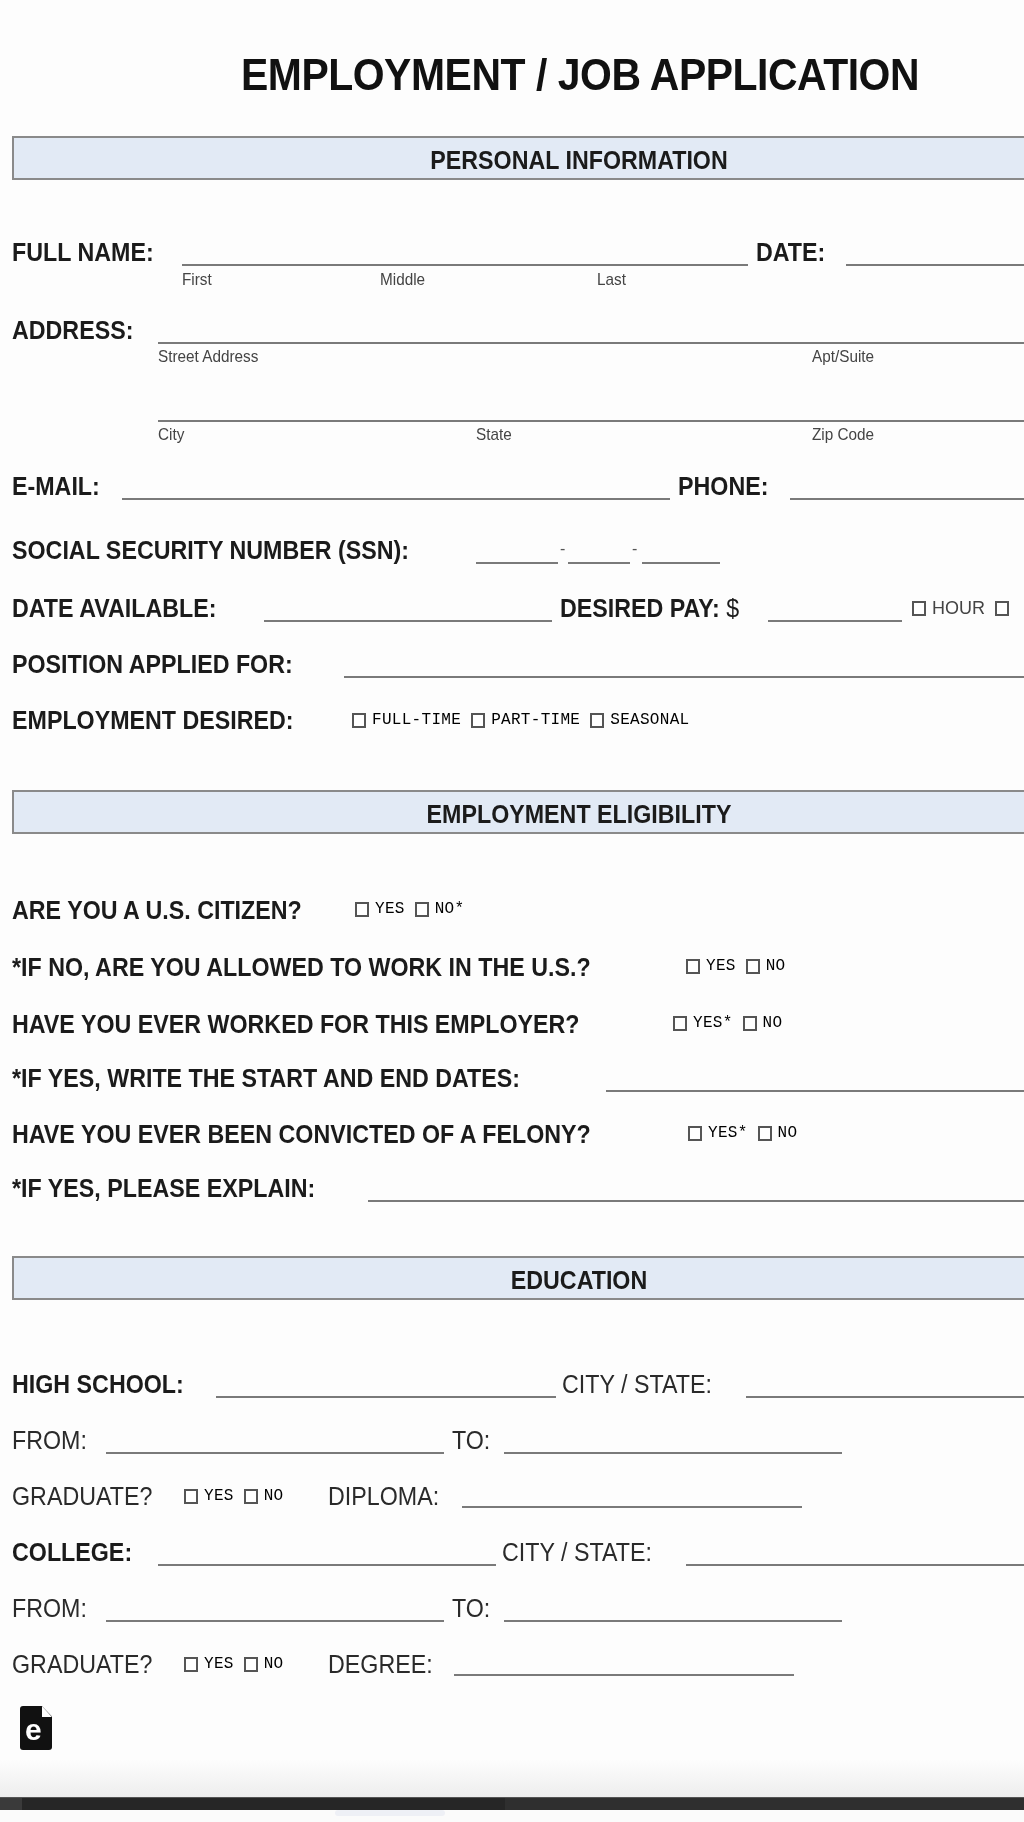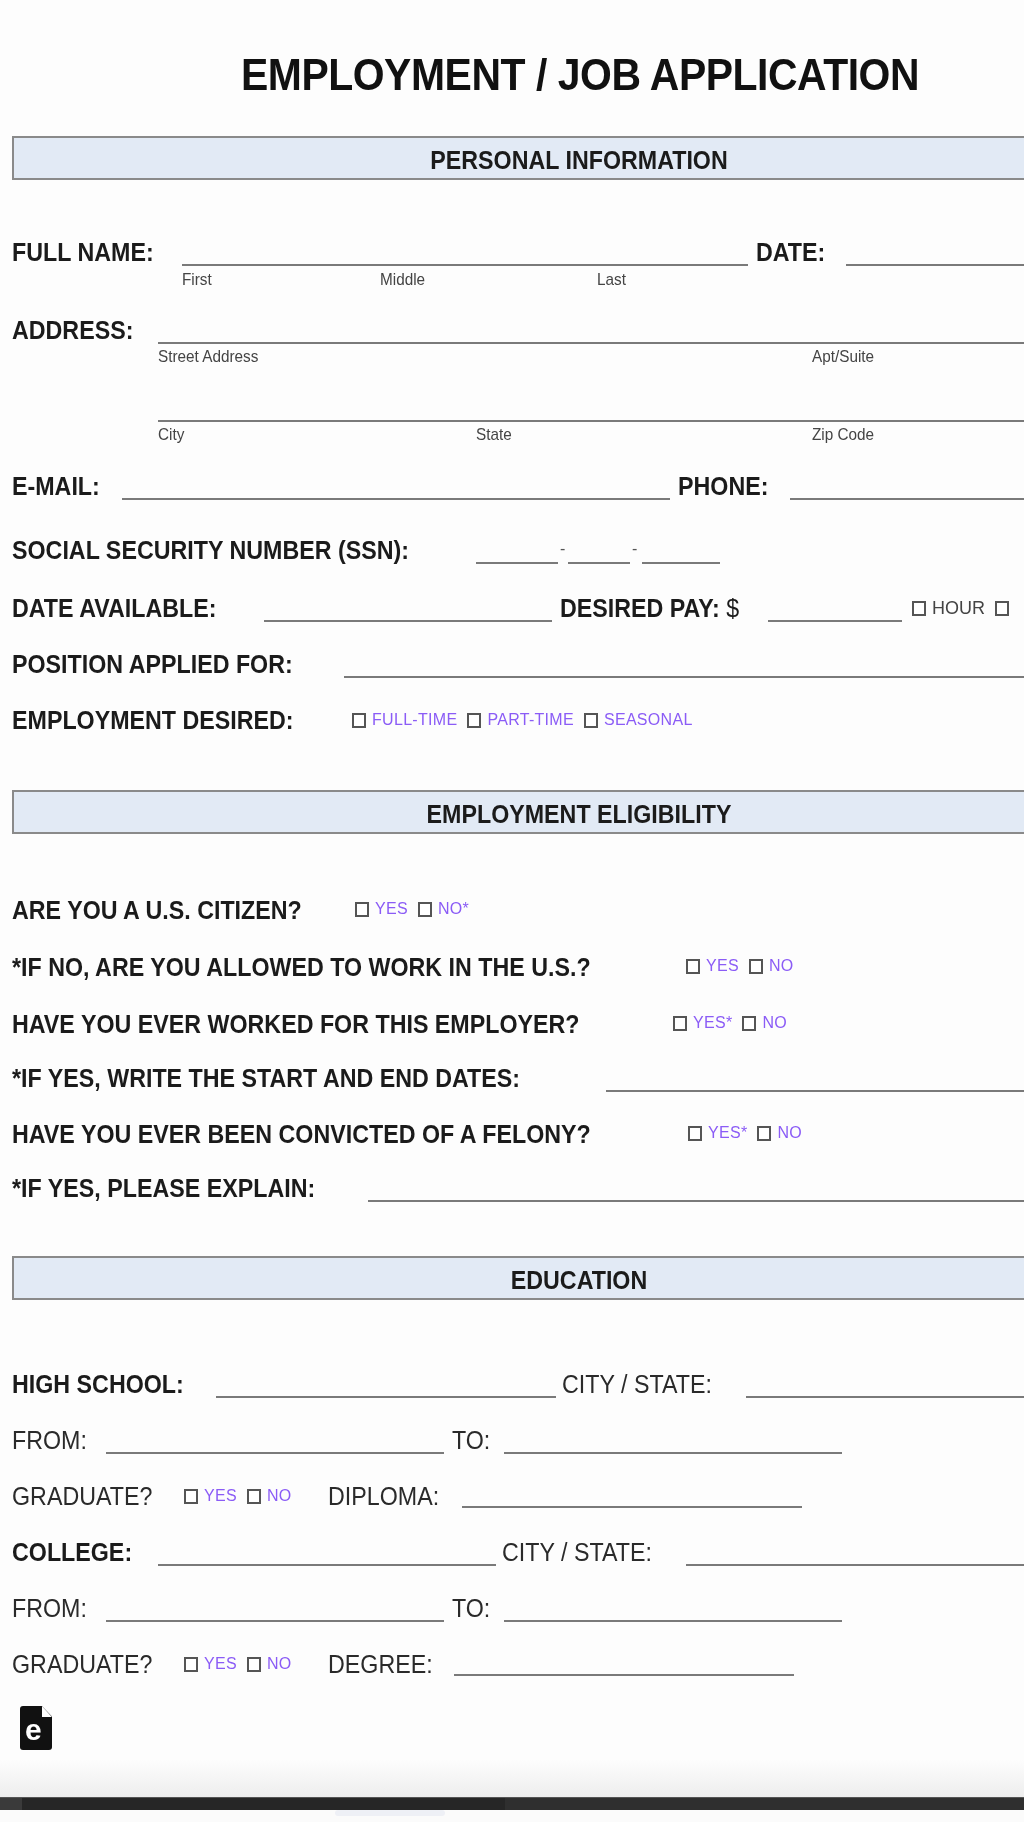--- a/index.html
+++ b/index.html
@@ -26,21 +26,21 @@
   }
   .lbl { font-size: 25px; font-weight: bold; color: #1b1b1b; transform: scaleX(0.93); transform-origin: 0 0; }
   .lbl-n { font-size: 25px; font-weight: normal; color: #2a2a2a; transform: scaleX(0.93); transform-origin: 0 0; }
   .sub { font-size: 17px; color: #444; transform: scaleX(0.9); transform-origin: 0 0; }
   .line { position: absolute; height: 2px; background: #7a7a7a; }
   .cb-group { display: inline-flex; align-items: center; }
   .cb {
     display: inline-block; width: 14px; height: 15px; border: 2px solid #555;
     box-sizing: border-box; margin-right: 6px; background: #fff;
   }
-  .cb-lbl { font-size: 16px; color: #8b5cf6; text-transform: uppercase; margin-right: 10px; letter-spacing: 0.3px; }
+  .cb-lbl { font-size: 16px; color: #000000; text-transform: uppercase; margin-right: 10px; letter-spacing: 0.3px; font-family: Liberation Mono, monospace; }
   .cb-lbl-sm { font-size: 18px; color: #444; text-transform: uppercase; margin-right: 10px; }
   .logo {
     position: absolute; left: 20px; top: 1706px; width: 32px; height: 44px;
     background: #111; border-radius: 3px;
     clip-path: polygon(0 0, 68% 0, 100% 24%, 100% 100%, 0 100%);
   }
   .logo .fold {
     position: absolute; right: 0; top: 0; width: 10px; height: 11px;
     background: #fff; clip-path: polygon(0 0, 100% 100%, 0 100%);
   }

